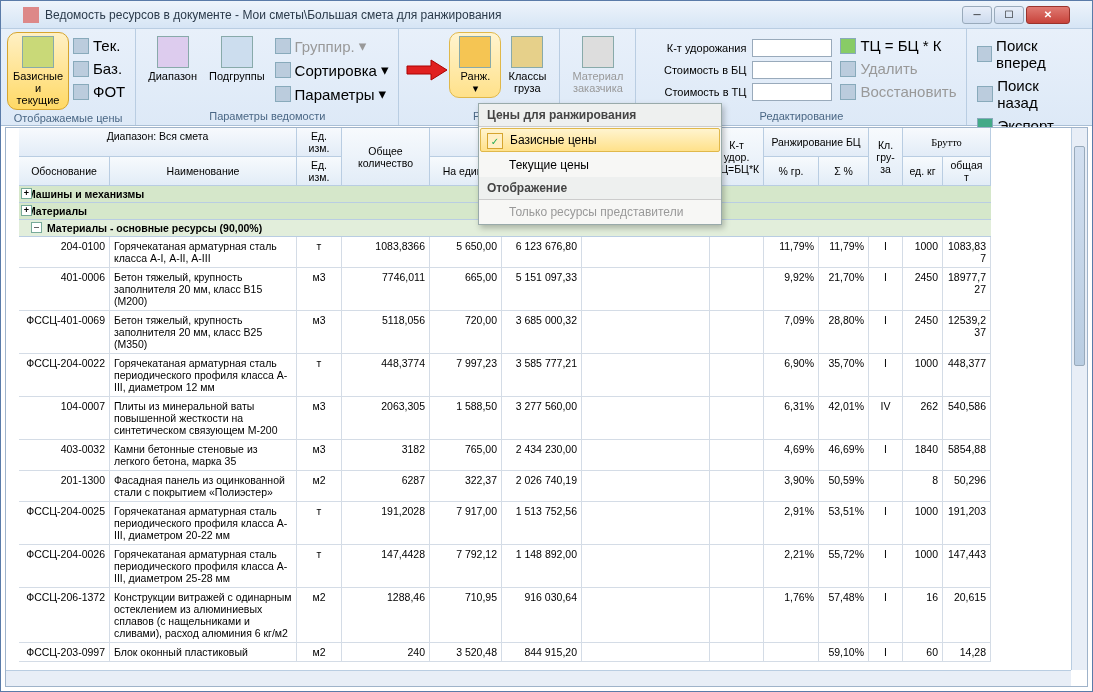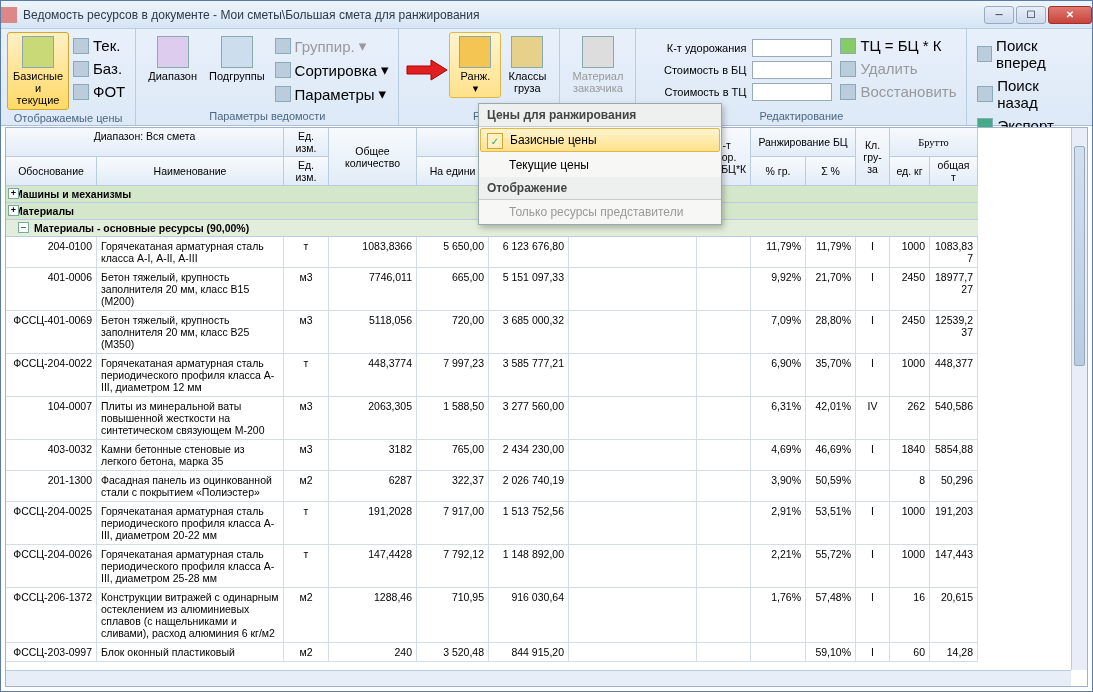--- a/index.html
+++ b/index.html
@@ -1,31 +1,31 @@
 <!DOCTYPE html>
 <html><head>
 <meta charset="utf-8">
 <style>
 * { box-sizing: border-box; margin: 0; padding: 0; }
 body { font-family: "Segoe UI", Tahoma, sans-serif; font-size: 11px; background: #fff; width: 1093px; height: 692px; overflow: hidden; border: 1px solid #5a7ba8; position: relative; }
 
 
-.titlebar { height: 28px; background: linear-gradient(#eef4fb, #d6e5f5); display: flex; align-items: center; padding: 0 0; border-bottom: 1px solid #b9cde2; }
+.titlebar { height: 28px; background: linear-gradient(#eef4fb, #d6e5f5); display: flex; align-items: center; padding: 0 22px; border-bottom: 1px solid #b9cde2; }
 .titlebar .app-icon { width: 16px; height: 16px; margin-right: 6px; background: #d88; display: inline-block; }
 .titlebar .title { flex: 1; color: #2b3a4a; font-size: 12px; }
 .titlebar .win-buttons { display: flex; }
 .titlebar .win-btn { width: 30px; height: 18px; margin-left: 2px; background: linear-gradient(#e8eef9,#cddbee); border: 1px solid #9ab; border-radius: 3px; display: flex; align-items: center; justify-content: center; font-size: 10px; }
 .titlebar .win-btn.close { width: 44px; background: linear-gradient(#e07a72,#c8433b); border-color: #9a332c; color: #fff; font-weight: bold; }
 
 
 .ribbon { height: 97px; background: linear-gradient(#e8f0fa,#dde9f7); border-bottom: 1px solid #a9bfd6; display: flex; }
 .ribbon-group { border-right: 1px solid #b9cde2; display: flex; flex-direction: column; justify-content: space-between; padding: 3px 6px 0; position: relative; }
 .ribbon-group .group-content { display: flex; align-items: flex-start; flex: 1; }
 .ribbon-group .group-label { text-align: center; color: #4a6785; font-size: 11px; padding: 2px 0 3px; }
-.big-btn { display: flex; flex-direction: column; align-items: center; padding: 3px 5px; border: 1px solid transparent; border-radius: 3px; text-align: center; min-width: 52px; }
+.big-btn { display: flex; flex-direction: column; align-items: center; padding: 3px 5px; border: 1px solid transparent; border-radius: 10px; text-align: center; min-width: 52px; }
 .big-btn.active { background: linear-gradient(#fff0c4,#ffd966); border-color: #d6a52e; }
 .big-btn .icon { width: 32px; height: 32px; margin-bottom: 2px; background: #c9d978; border: 1px solid #8aa; }
 .big-btn .txt { font-size: 11px; line-height: 1.1; }
 .small-row { display: flex; align-items: center; padding: 2px 4px; gap: 4px; font-size: 15px; }
 .small-row .sicon { width: 16px; height: 16px; display: inline-block; background: #bcd; border: 1px solid #8ab; }
 .stack { display: flex; flex-direction: column; gap: 2px; padding-top: 3px; }
 .arrow-annot { width: 44px; height: 24px; align-self: center; }
 .arrow-annot svg { display: block; }
 .edit-row { display: flex; align-items: center; gap: 6px; padding: 1px 4px; font-size: 11px; }
 .edit-row input { width: 80px; height: 18px; border: 1px solid #9ab; padding: 0 3px; font-size: 11px; }
@@ -33,21 +33,21 @@
 
 .dropdown { position: absolute; left: 477px; top: 102px; width: 244px; background: #f7f7f5; border: 1px solid #9aa; box-shadow: 2px 3px 6px rgba(0,0,0,0.25); z-index: 50; font-size: 12px; }
 .dropdown .hdr { background: #eef0ef; padding: 4px 8px; font-weight: bold; color: #444; border-bottom: 1px solid #ccc; }
 .dropdown .item { padding: 5px 8px 5px 30px; position: relative; }
 .dropdown .item.active { background: linear-gradient(#fff4cf,#ffe18a); border: 1px solid #e0b84a; margin:1px; padding: 4px 7px 4px 29px; border-radius: 2px;}
 .dropdown .item .chk { position: absolute; left: 6px; top: 4px; width: 16px; height: 16px; border: 1px solid #d6a52e; background: #fff0c4; display: flex; align-items: center; justify-content: center; font-size: 10px; color: #2a5; }
 .dropdown .item.disabled { color: #999; }
 
 
 .table-wrap { position: absolute; top: 126px; left: 4px; right: 4px; bottom: 4px; border: 1px solid #9fb3ca; background: #fff; overflow: hidden; }
-.grid { display: grid; grid-template-columns: 91px 187px 45px 88px 72px 80px 128px 54px 55px 50px 34px 40px 48px; font-size: 10.5px; }
+.grid { display: grid; grid-template-columns: 91px 187px 45px 88px 72px 80px 128px 54px 55px 50px 34px 40px 48px; font-size: 10.5px; margin-left: 13px; }
 .hdr-cell { background: linear-gradient(#f7fafd,#e2ecf7); border-right: 1px solid #b9cde2; border-bottom: 1px solid #b9cde2; padding: 2px 4px; text-align: center; display: flex; align-items: center; justify-content: center; }
 .cell { border-right: 1px solid #d4dce6; border-bottom: 1px solid #d4dce6; padding: 3px 4px; text-align: right; overflow: hidden; }
 .cell.l { text-align: left; }
 .cell.c { text-align: center; }
 .group-row { grid-column: 1 / -1; background: #e2eedb; border-bottom: 1px solid #b9cde2; padding: 2px 4px 2px 18px; position: relative; font-weight: normal; }
 .group-row.lvl1 { background: #d5e7ca; padding-left: 8px; font-weight: bold; }
 .group-row .toggle { position: absolute; left: 2px; top: 2px; width: 11px; height: 11px; border: 1px solid #7a9; background: #fff; font-size: 9px; line-height: 9px; text-align: center; }
 .group-row.lvl2 .toggle { left: 12px; }
 .group-row.lvl2 { padding-left: 28px; }
 .scrollbar-v { position: absolute; right: 0; top: 0; bottom: 16px; width: 16px; background: #e8eef7; border-left: 1px solid #b9cde2; }

